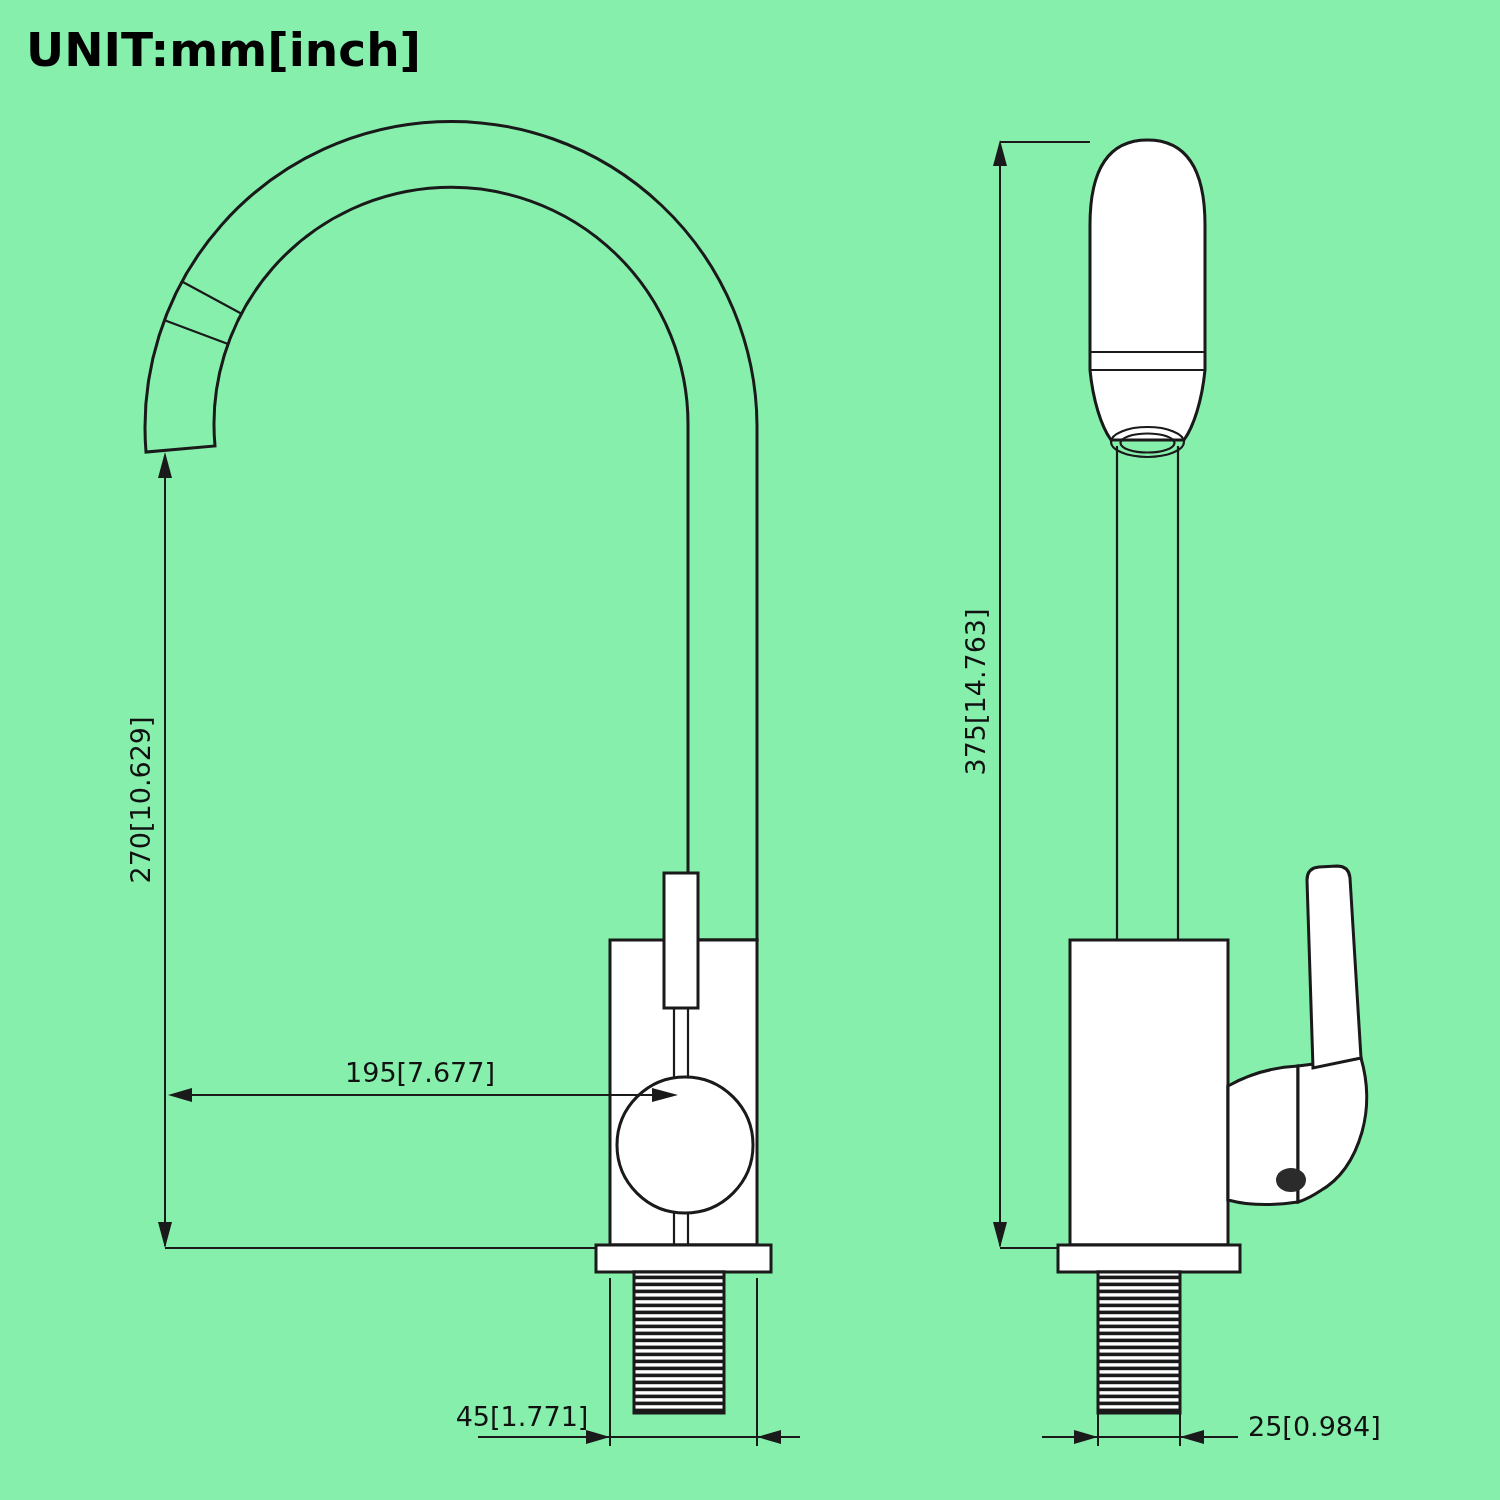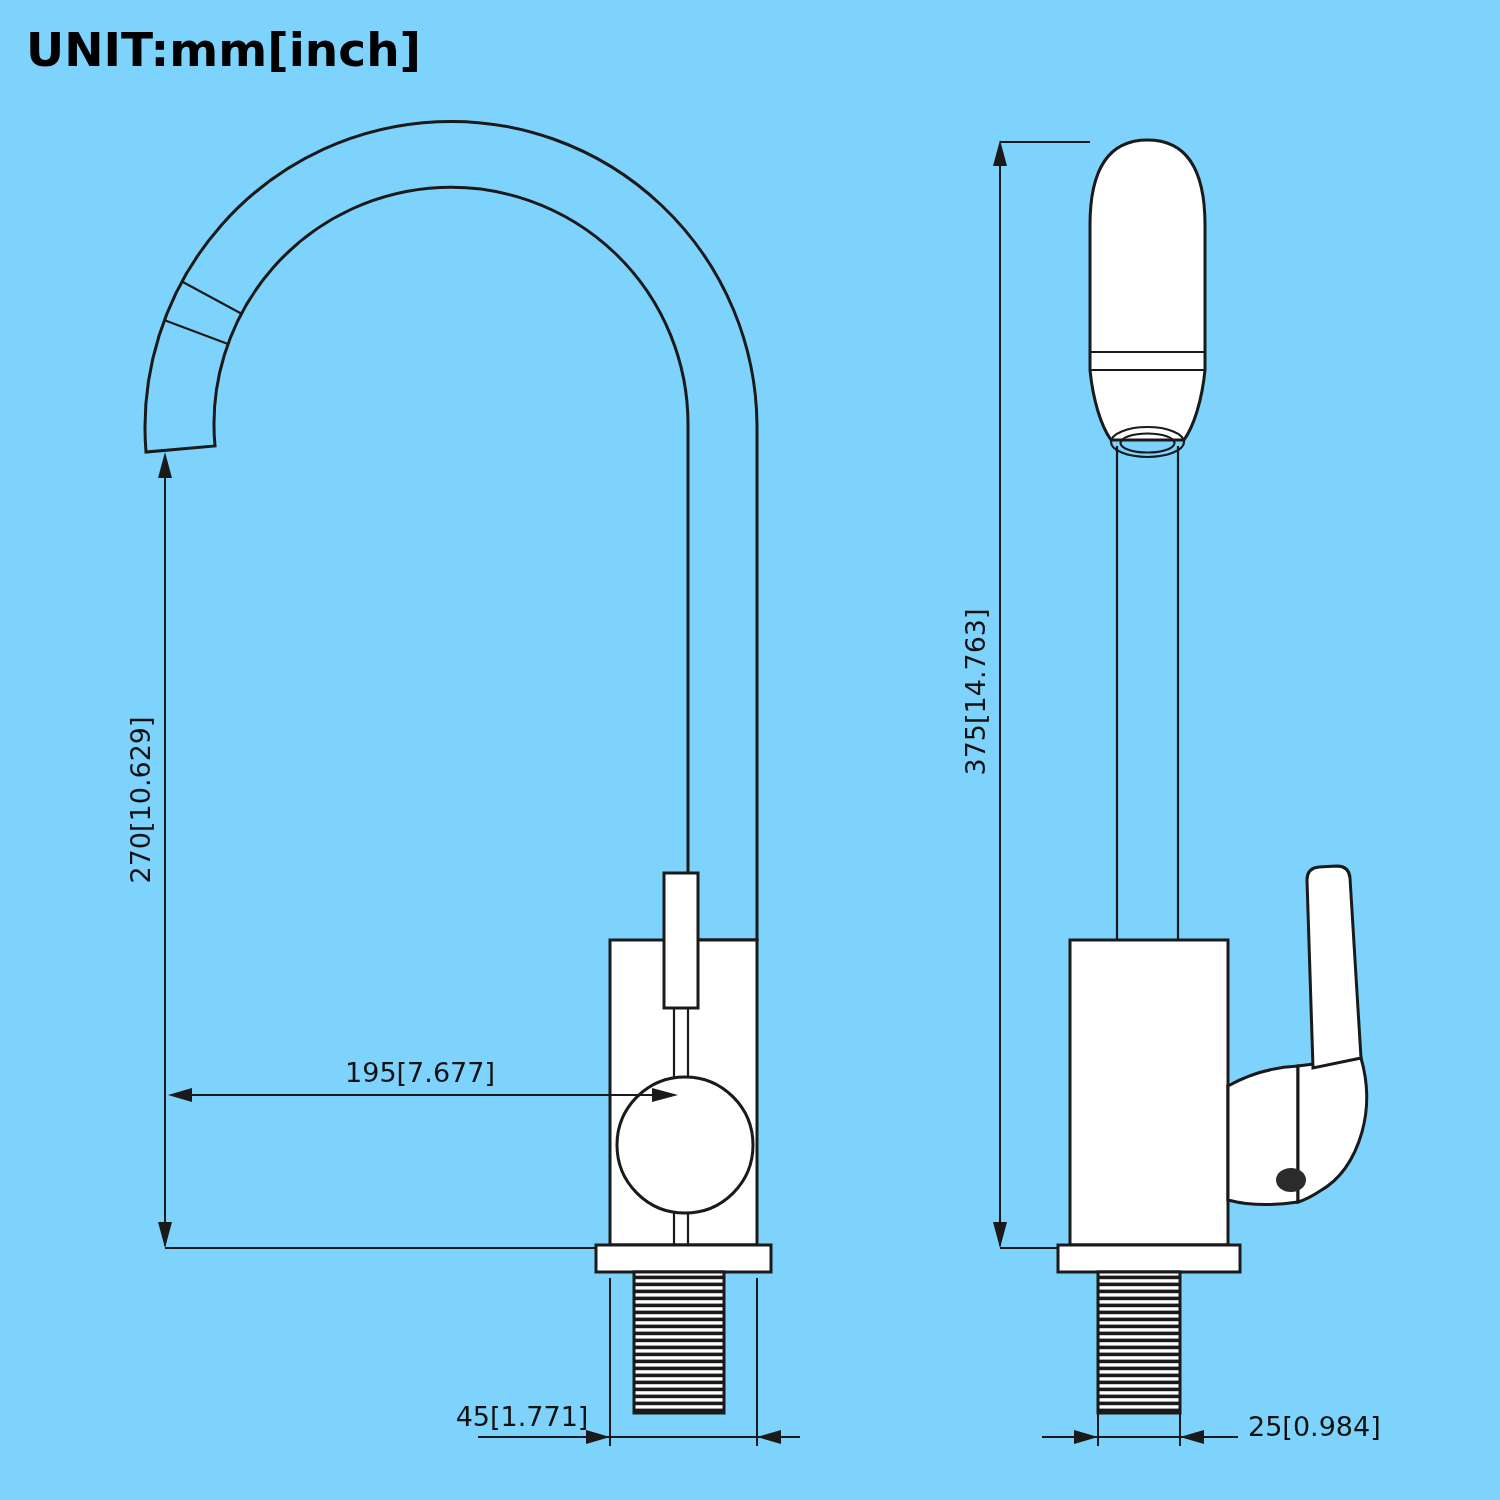--- a/index.html
+++ b/index.html
@@ -5,21 +5,21 @@
   html, body {
     margin: 0;
     padding: 0;
     background: #ffffff;
     font-family: "DejaVu Sans", "Liberation Sans", sans-serif;
   }
   .canvas {
     position: relative;
     width: 1500px;
     height: 1500px;
-    background: #7dd3fc;
+    background: #86efac;
     overflow: hidden;
   }
   svg { display: block; }
   .outline { fill: none; stroke: #1a1a1a; stroke-width: 3; }
   .outline-thin { fill: none; stroke: #1a1a1a; stroke-width: 2.2; }
   .whitefill { fill: #ffffff; stroke: #1a1a1a; stroke-width: 3; }
   .dimline { fill: none; stroke: #1a1a1a; stroke-width: 2; }
   .arrow { fill: #1a1a1a; stroke: none; }
   .dimtext {
     font-family: "DejaVu Sans", "Liberation Sans", sans-serif;

